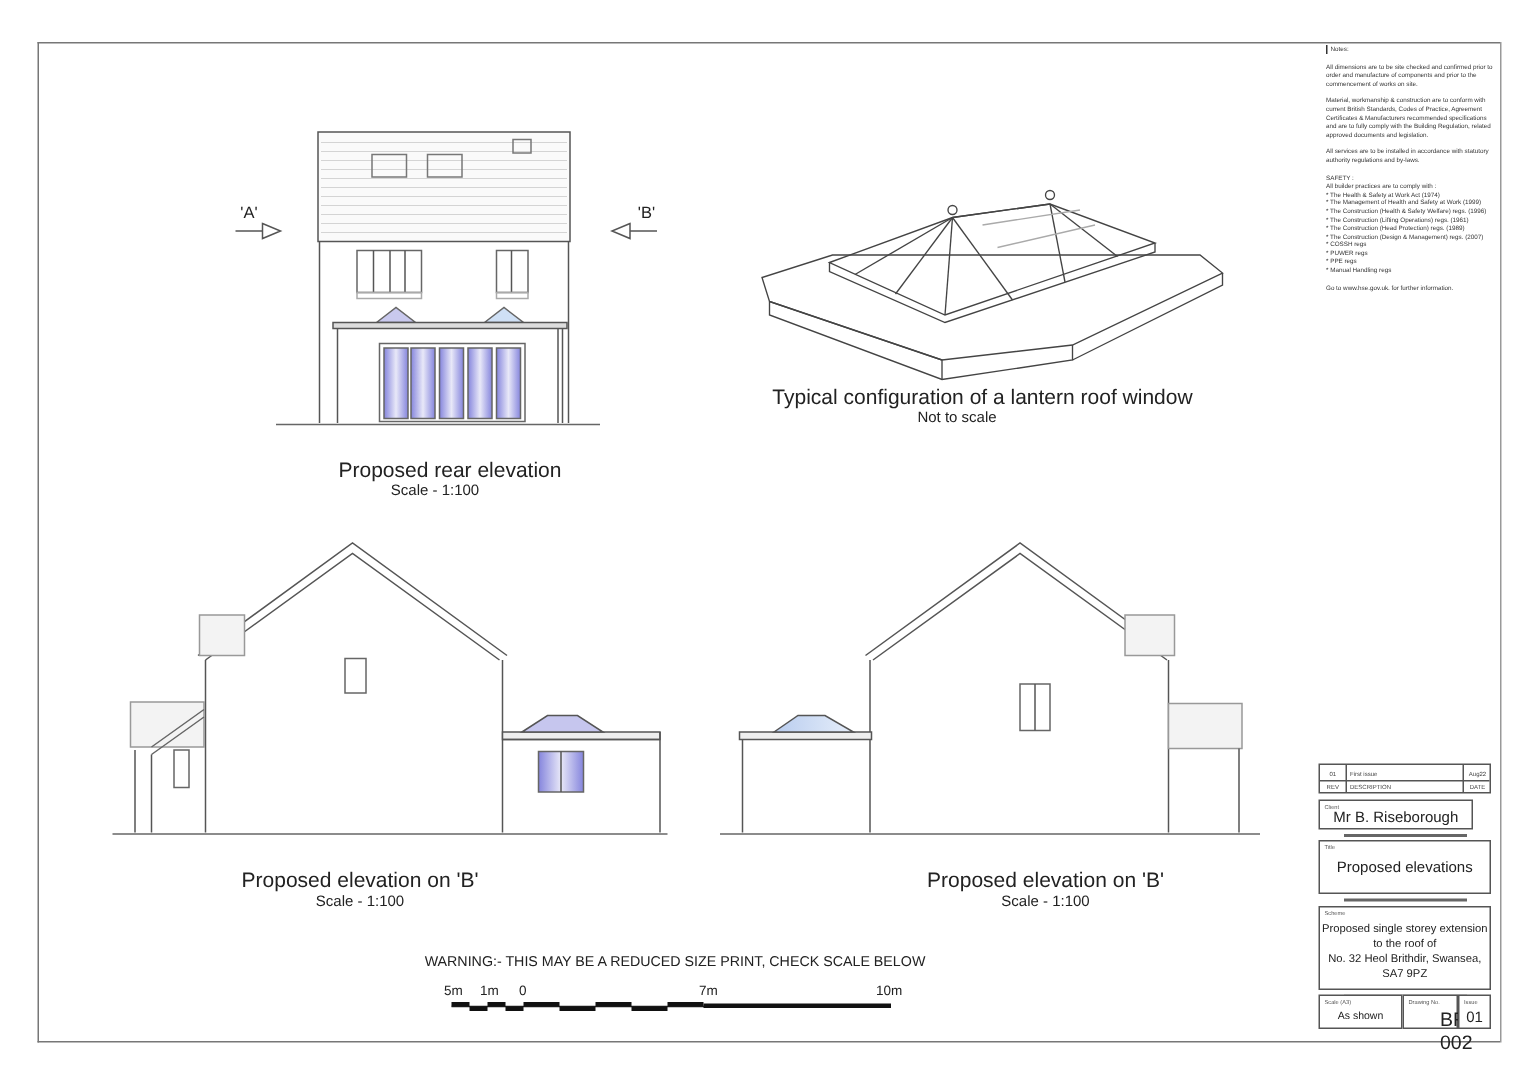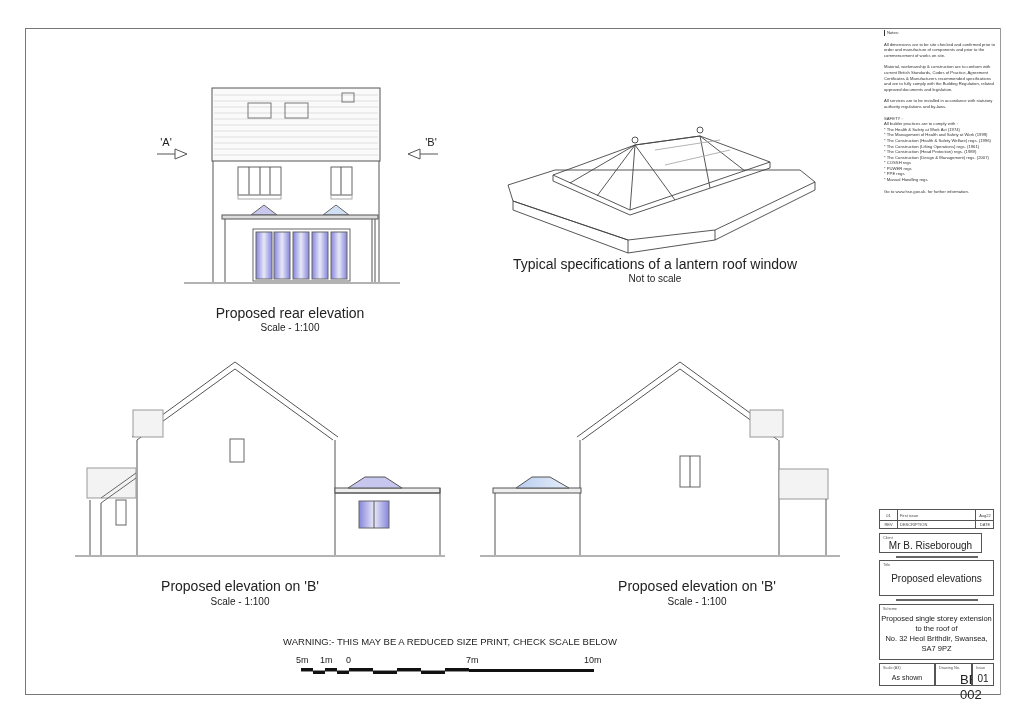--- a/index.html
+++ b/index.html
@@ -167,25 +167,25 @@
     <rect x="397" y="668" width="24" height="3" fill="#111"></rect>
     <rect x="421" y="671" width="24" height="3" fill="#111"></rect>
     <rect x="445" y="668" width="24" height="3" fill="#111"></rect>
     <rect x="469" y="669" width="125" height="3" fill="#111"></rect>
   </g>
 </svg>
 
 <div class="label" style="left:155px;top:136px;width:22px;font-size:11px;">'A'</div>
 <div class="label" style="left:420px;top:136px;width:22px;font-size:11px;">'B'</div>
 
-<div class="label title-lg" style="left:170px;top:305px;width:240px;">Proposed rear elevation</div>
+<div class="label title-lg" style="left:180px;top:305px;width:240px;">Proposed rear elevation</div>
 <div class="label title-sm" style="left:170px;top:322px;width:240px;">Scale - 1:100</div>
 
-<div class="label title-lg" style="left:500px;top:256px;width:310px;">Typical specifications of a lantern roof window</div>
-<div class="label title-sm" style="left:500px;top:273px;width:310px;text-align:center;">Not to scale</div>
+<div class="label title-lg" style="left:500px;top:256px;width:310px;">Typical configuration of a lantern roof window</div>
+<div class="label title-sm" style="left:483px;top:273px;width:310px;text-align:center;">Not to scale</div>
 
 <div class="label title-lg" style="left:120px;top:578px;width:240px;">Proposed elevation on 'B'</div>
 <div class="label title-sm" style="left:120px;top:596px;width:240px;">Scale - 1:100</div>
 
 <div class="label title-lg" style="left:577px;top:578px;width:240px;">Proposed elevation on 'B'</div>
 <div class="label title-sm" style="left:577px;top:596px;width:240px;">Scale - 1:100</div>
 
 <div class="label" style="left:280px;top:636px;width:340px;font-size:9.5px;">WARNING:- THIS MAY BE A REDUCED SIZE PRINT, CHECK SCALE BELOW</div>
 <div class="scalebar-text" style="left:296px;top:655px;">5m</div>
 <div class="scalebar-text" style="left:320px;top:655px;">1m</div>

